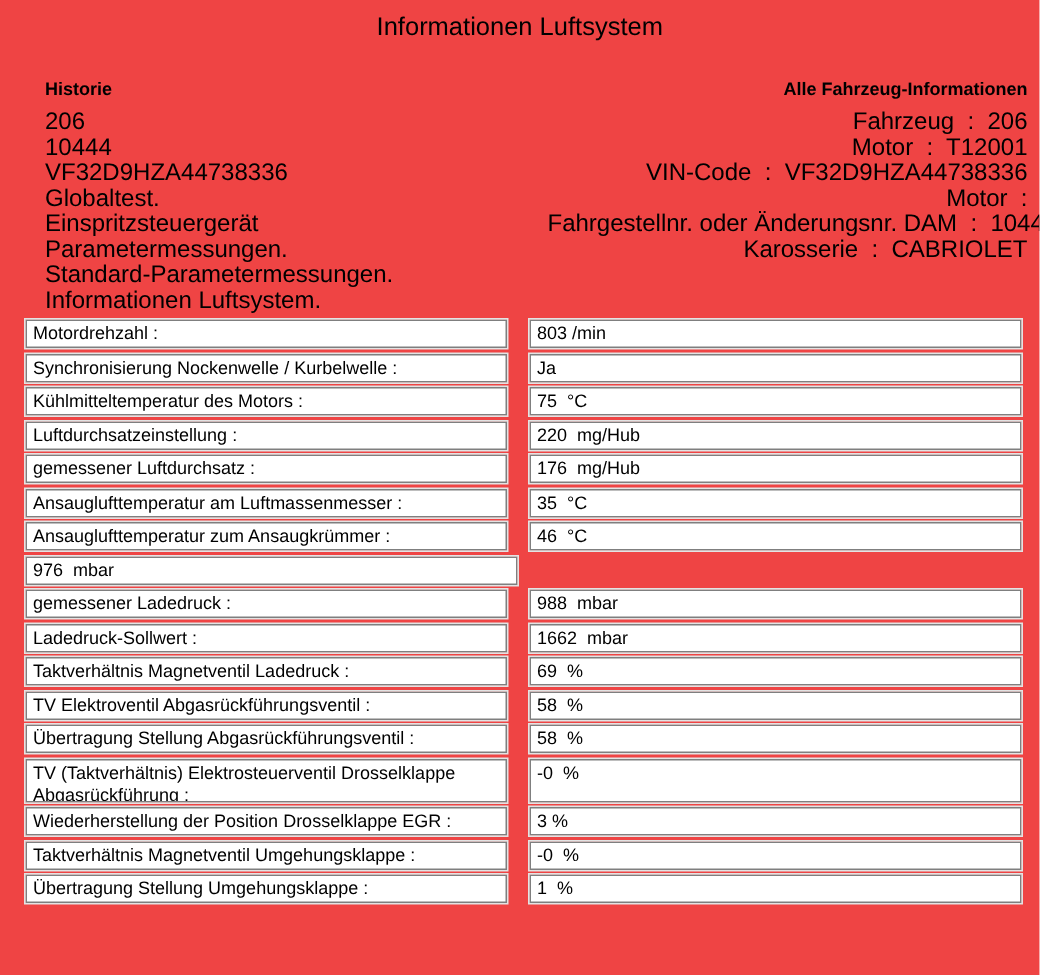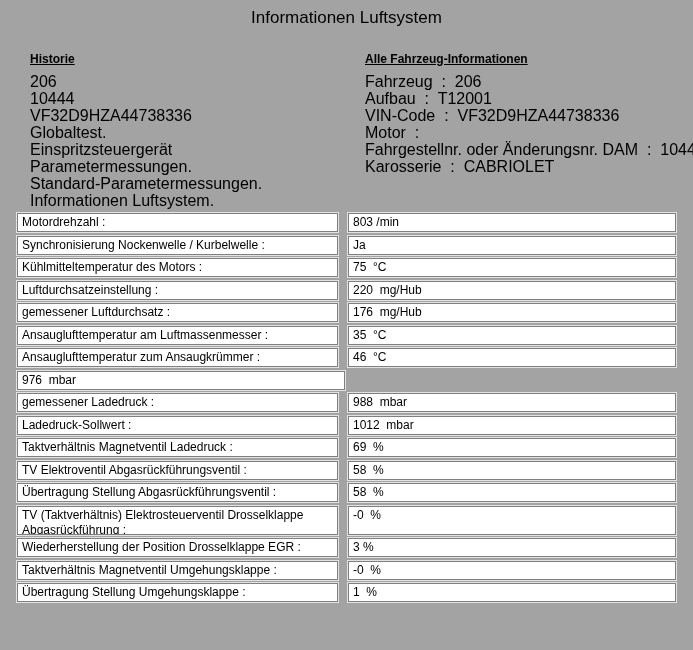--- a/index.html
+++ b/index.html
@@ -1,56 +1,55 @@
 <!DOCTYPE html>
 <html><head>
 <meta charset="utf-8">
 <style>
   * { margin: 0; padding: 0; box-sizing: border-box; }
   html, body { background: #ffffff; }
   .page {
     position: relative;
     width: 693px;
     height: 650px;
-    background: #a3a3a3;
+    background: #ef4444;
     color: #000000;
     font-family: "Liberation Sans", "DejaVu Sans", sans-serif;
     overflow: hidden;
   }
   .title {
     padding-top: 8px;
     text-align: center;
     font-size: 17px;
     line-height: 20px;
     font-weight: 400;
     white-space: pre;
   }
   .header-cols {
     display: flex;
     margin-top: 24px;
   }
   .col-left  { margin-left: 30px; width: 335px; }
-  .col-right { width: 320px; }
+  .col-right { width: 320px; text-align: right; }
   .col-heading {
     font-size: 12px;
     font-weight: bold;
     line-height: 15px;
     margin-bottom: 6px;
     white-space: pre;
-    text-decoration: underline;
   }
   .info-line {
     font-size: 16px;
     line-height: 17px;
     white-space: pre;
   }
   .meas-table { margin-top: 4px; }
   .meas-row {
     display: flex;
-    gap: 10px;
+    gap: 15px;
     margin: 0 0 3.5px 17px;
   }
   .cell {
     border: 1px solid #7f7f7f;
     outline: 1px solid #e3e3e3;
     background: #ffffff;
     padding: 1px 4px;
     font-size: 12px;
     line-height: 15px;
     white-space: pre-wrap;
@@ -76,21 +75,21 @@
       <div class="info-line">VF32D9HZA44738336</div>
       <div class="info-line">Globaltest.</div>
       <div class="info-line">Einspritzsteuergerät</div>
       <div class="info-line">Parametermessungen.</div>
       <div class="info-line">Standard-Parametermessungen.</div>
       <div class="info-line">Informationen Luftsystem.</div>
     </div>
     <div class="col-right">
       <div class="col-heading">Alle Fahrzeug-Informationen</div>
       <div class="info-line">Fahrzeug  :  206</div>
-      <div class="info-line">Aufbau  :  T12001</div>
+      <div class="info-line">Motor  :  T12001</div>
       <div class="info-line">VIN-Code  :  VF32D9HZA44738336</div>
       <div class="info-line">Motor  :</div>
       <div class="info-line">Fahrgestellnr. oder Änderungsnr. DAM  :  10444</div>
       <div class="info-line">Karosserie  :  CABRIOLET</div>
     </div>
   </div>
 
   <div class="meas-table">
     <div class="meas-row">
       <div class="cell label">Motordrehzahl :</div>
@@ -122,21 +121,21 @@
     </div>
     <div class="meas-row">
       <div class="cell value">976  mbar</div>
     </div>
     <div class="meas-row">
       <div class="cell label">gemessener Ladedruck :</div>
       <div class="cell value">988  mbar</div>
     </div>
     <div class="meas-row">
       <div class="cell label">Ladedruck-Sollwert :</div>
-      <div class="cell value">1012  mbar</div>
+      <div class="cell value">1662  mbar</div>
     </div>
     <div class="meas-row">
       <div class="cell label">Taktverhältnis Magnetventil Ladedruck :</div>
       <div class="cell value">69  %</div>
     </div>
     <div class="meas-row">
       <div class="cell label">TV Elektroventil Abgasrückführungsventil :</div>
       <div class="cell value">58  %</div>
     </div>
     <div class="meas-row">

